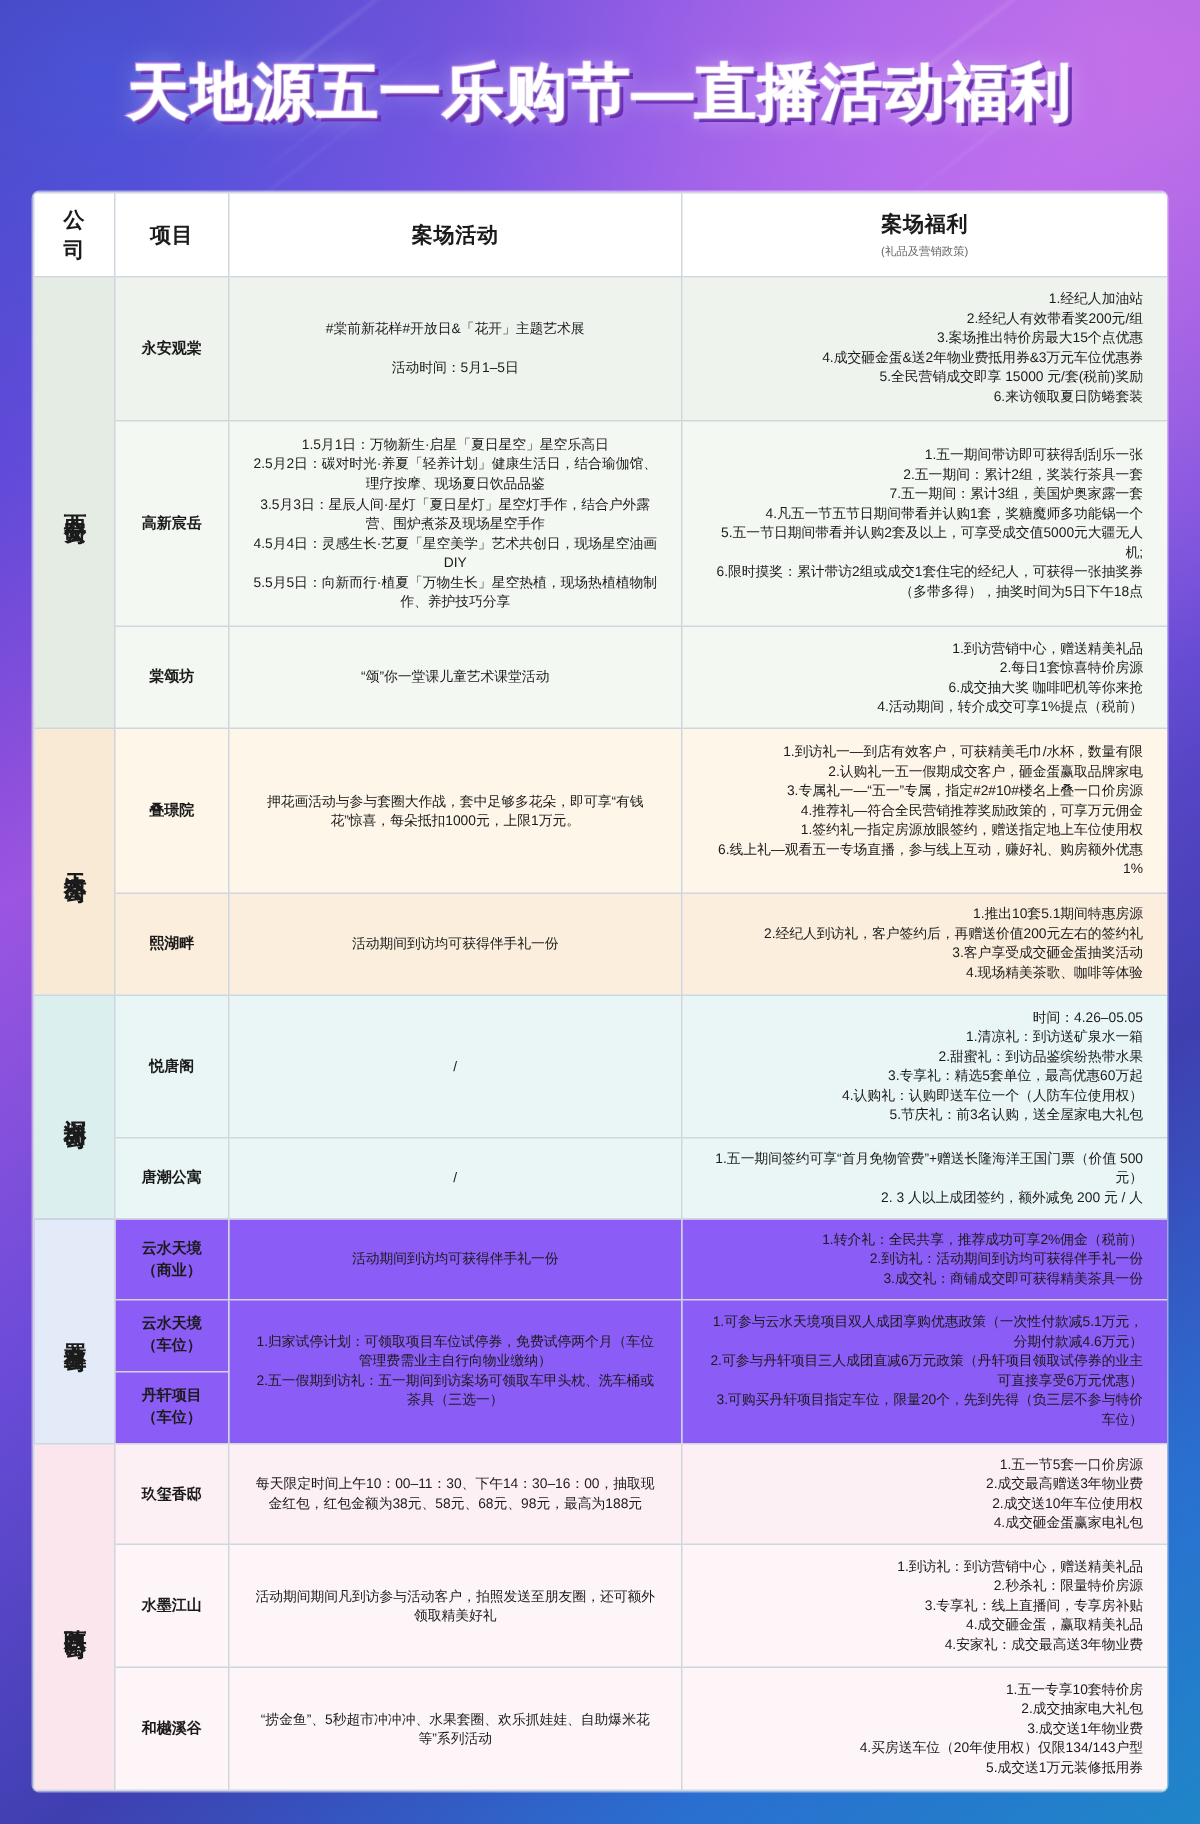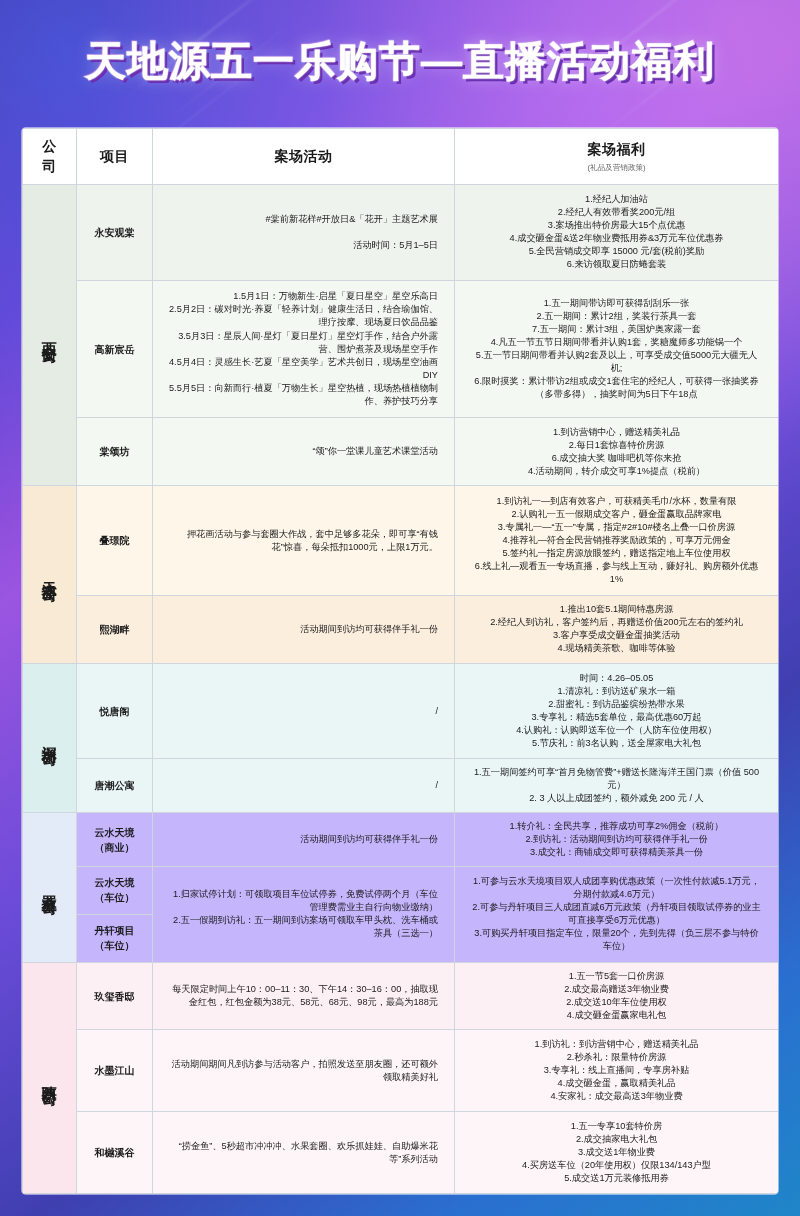--- a/index.html
+++ b/index.html
@@ -107,32 +107,32 @@
     white-space: nowrap;
     padding: 4px 0;
   }
   td.project {
     text-align: center;
     font-size: 10px;
     font-weight: 700;
     line-height: 1.5;
     padding: 4px 5px;
   }
-  td.activity { text-align: right; }
+  td.activity { text-align: center; }
   td.activity.center { }
-  td.benefit { text-align: center; }
+  td.benefit { text-align: right; }
   .lines > div { margin: 0; }
 
   
   .g-xian   { background: #eef3ee; }
   .g-xian-a { background: #f4f8f3; }
   .g-tianjin{ background: #fdf6e9; }
   .g-tianjin-a { background: #fbeedd; }
   .g-shenzhen { background: #eaf6f6; }
-  .g-zhiye  { background: #c4b5fd; }
+  .g-zhiye  { background: #8b5cf6; }
   .g-shaanxi{ background: #fdf0f4; }
   .g-shaanxi-a { background: #fdf5f8; }
   .c-tint-xian { background: #e4ece4; }
   .c-tint-tianjin { background: #f8ead4; }
   .c-tint-shenzhen { background: #dcefef; }
   .c-tint-zhiye { background: #e4ebf8; }
   .c-tint-shaanxi { background: #fbe6ee; }
 </style>
 </head>
 <body>
@@ -234,21 +234,21 @@
               <div class="lines">
                 <div>押花画活动与参与套圈大作战，套中足够多花朵，即可享“有钱花”惊喜，每朵抵扣1000元，上限1万元。</div>
               </div>
             </td>
             <td class="benefit">
               <div class="lines">
                 <div>1.到访礼一—到店有效客户，可获精美毛巾/水杯，数量有限</div>
                 <div>2.认购礼一五一假期成交客户，砸金蛋赢取品牌家电</div>
                 <div>3.专属礼一—“五一”专属，指定#2#10#楼名上叠一口价房源</div>
                 <div>4.推荐礼—符合全民营销推荐奖励政策的，可享万元佣金</div>
-                <div>5.签约礼一指定房源放眼签约，赠送指定地上车位使用权</div>
+                <div>1.签约礼一指定房源放眼签约，赠送指定地上车位使用权</div>
                 <div>6.线上礼—观看五一专场直播，参与线上互动，赚好礼、购房额外优惠1%</div>
               </div>
             </td>
           </tr>
           <tr class="g-tianjin-a">
             <td class="project">熙湖畔</td>
             <td class="activity center">
               <div class="lines">
                 <div>活动期间到访均可获得伴手礼一份</div>
               </div>

